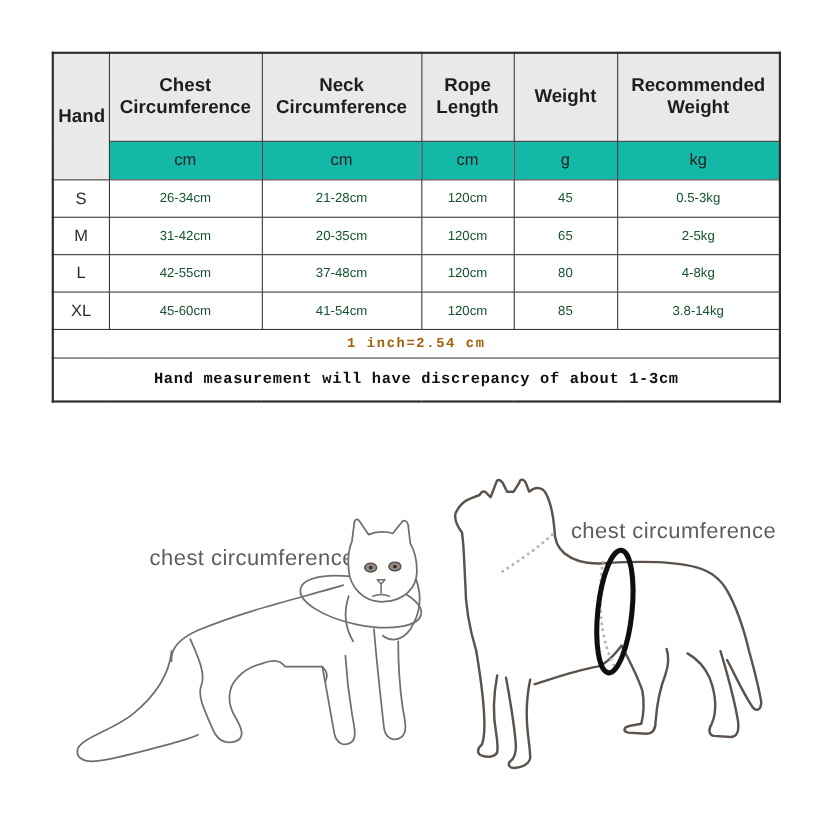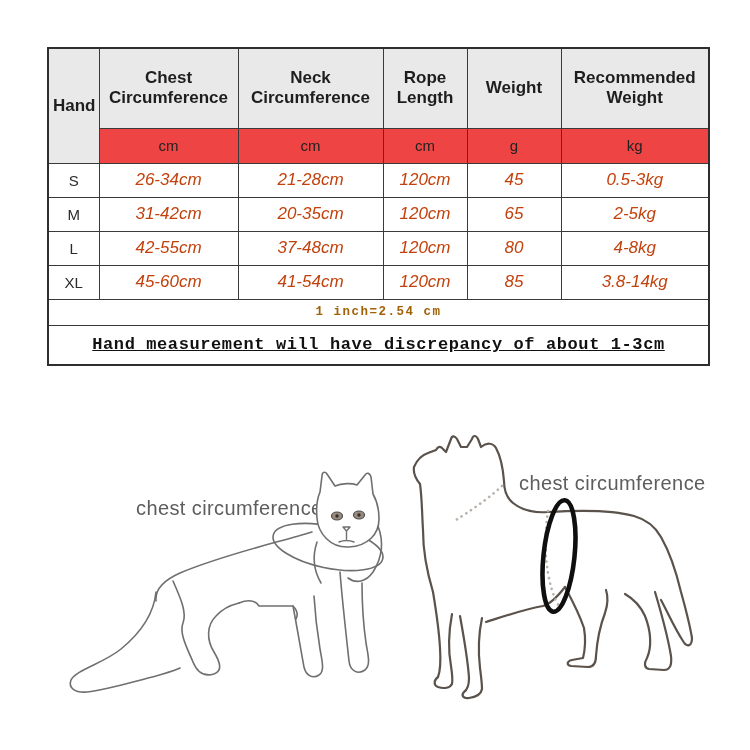--- a/index.html
+++ b/index.html
@@ -11,27 +11,27 @@
     border-collapse:collapse;table-layout:fixed;color:#1e1e1e;
     border:2px solid #2e2e2e;}
   table.sizechart td{border:1.5px solid #3a3a3a;text-align:center;vertical-align:middle;
     padding:0 4px;overflow:hidden;}
   tr.r-head{height:80px;}
   tr.r-units{height:35px;}
   tr.r-data{height:34px;}
   tr.r-note1{height:26px;}
   tr.r-note2{height:40px;}
   .hd{background:#e9e9e9;font-weight:bold;font-size:17px;line-height:1.18;}
-  .unit{background:#ef4444;font-size:15px;color:#222;}
-  .cell{font-size:17px;color:#c2410c;font-style:italic;}
+  .unit{background:#14b8a6;font-size:15px;color:#222;}
+  .cell{font-size:12px;color:#14532d;}
   .sizecol{font-size:15px;color:#2a2a2a;}
   .note-mono1{font-family:"Liberation Mono",monospace;font-weight:bold;font-size:12.5px;
     letter-spacing:1.5px;color:#a16207;}
-  .note-mono2{font-family:"Liberation Mono",monospace;font-weight:bold;font-size:17px;
-    letter-spacing:0.6px;color:#111;text-decoration:underline;}
+  .note-mono2{font-family:"Liberation Mono",monospace;font-weight:bold;font-size:14px;
+    letter-spacing:0.6px;color:#111;}
 
   
   .fig-label{position:absolute;font-size:20px;color:#5d5d5d;letter-spacing:0.4px;
     white-space:nowrap;}
   #cat-label{left:136px;top:497px;}
   #dog-label{left:519px;top:472px;}
 
   
   .fig{position:absolute;}
   #cat-fig{left:60px;top:420px;width:340px;height:300px;}

